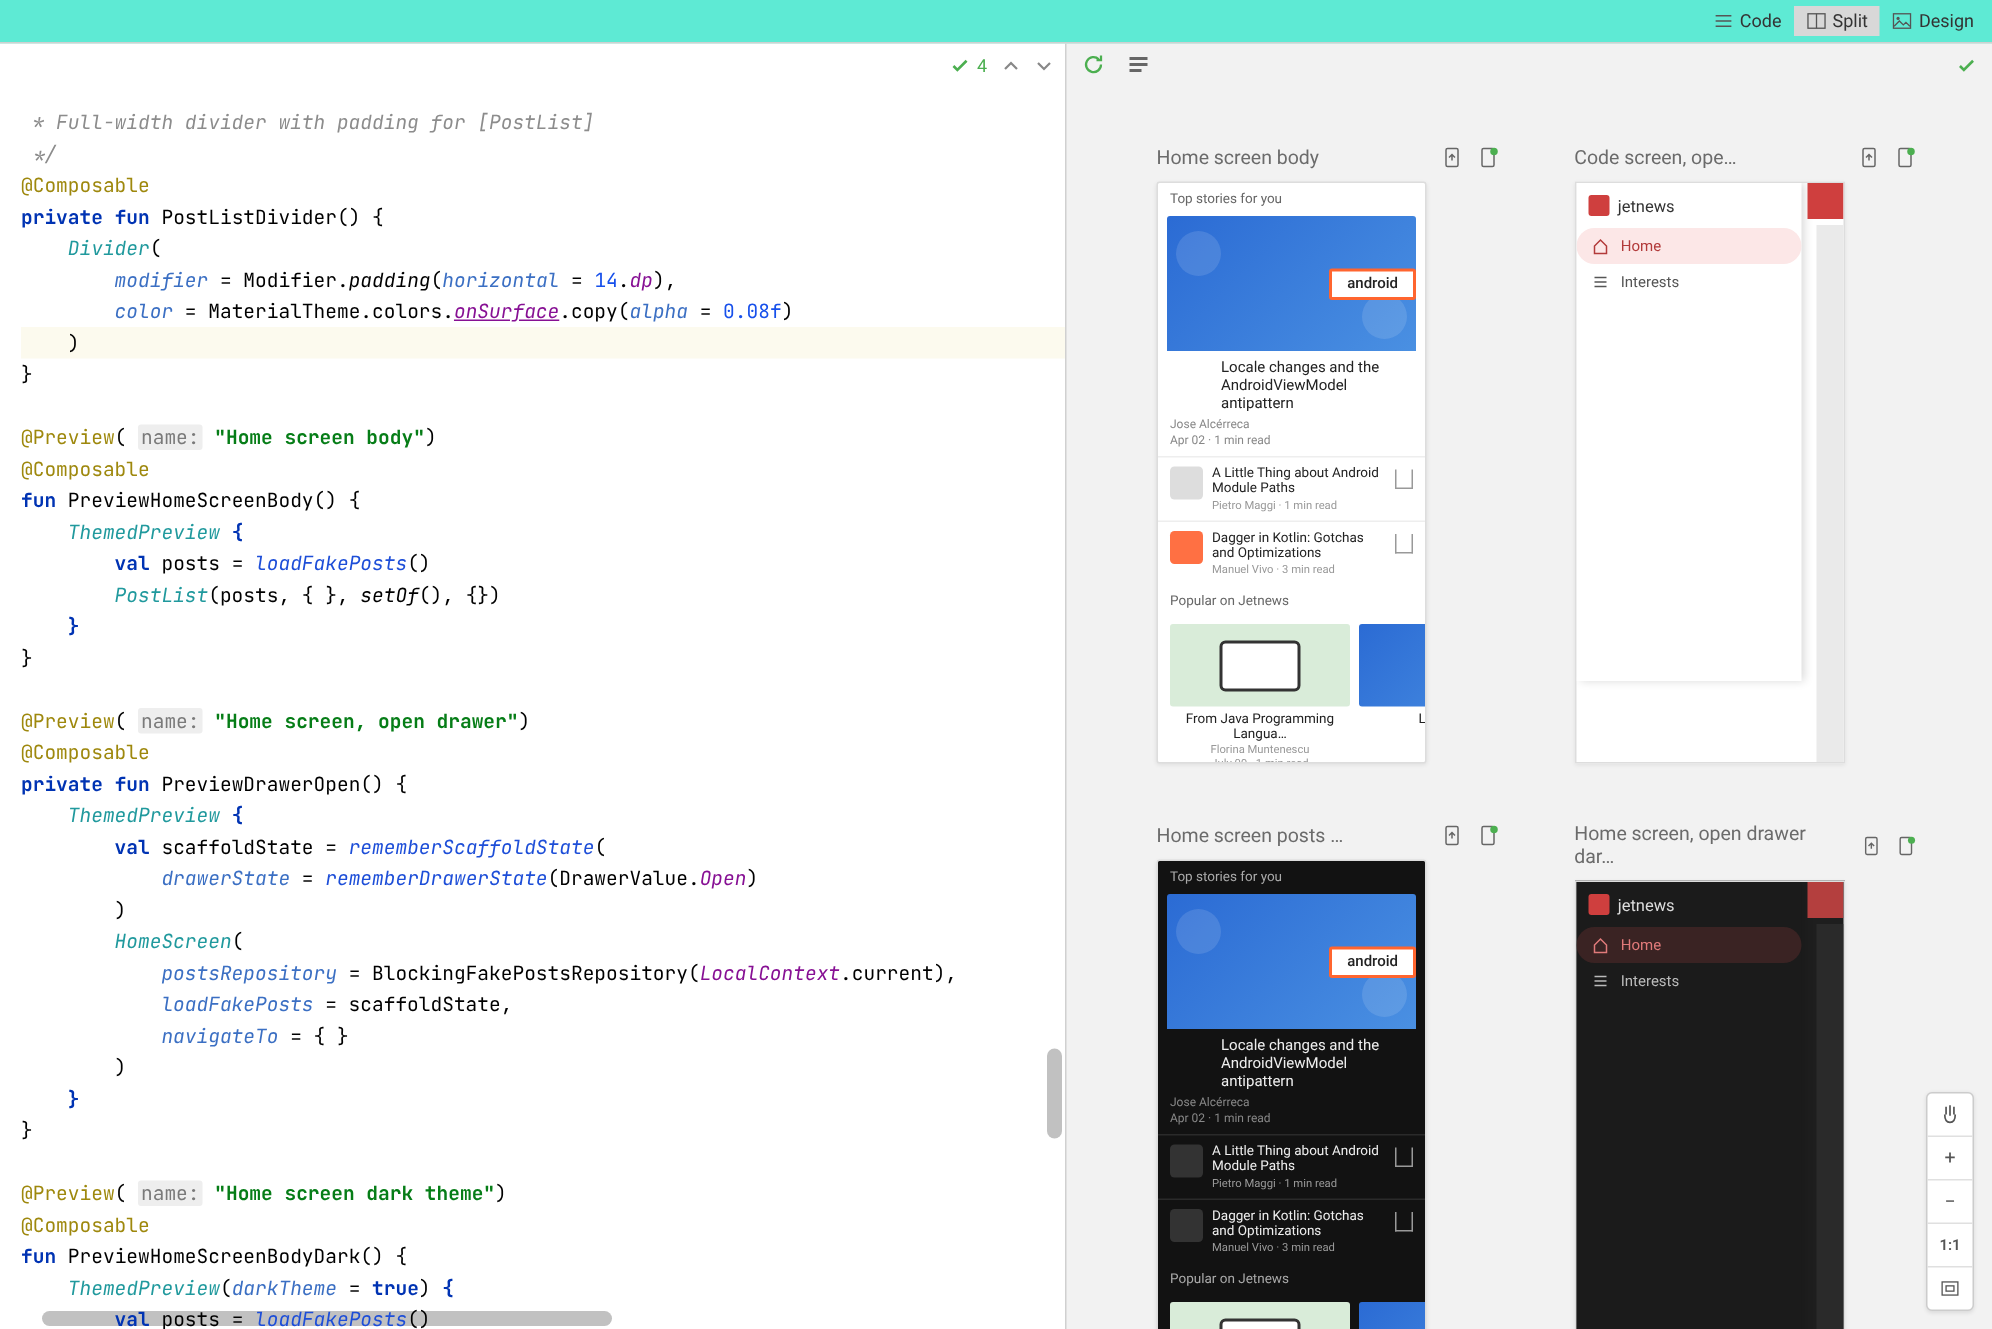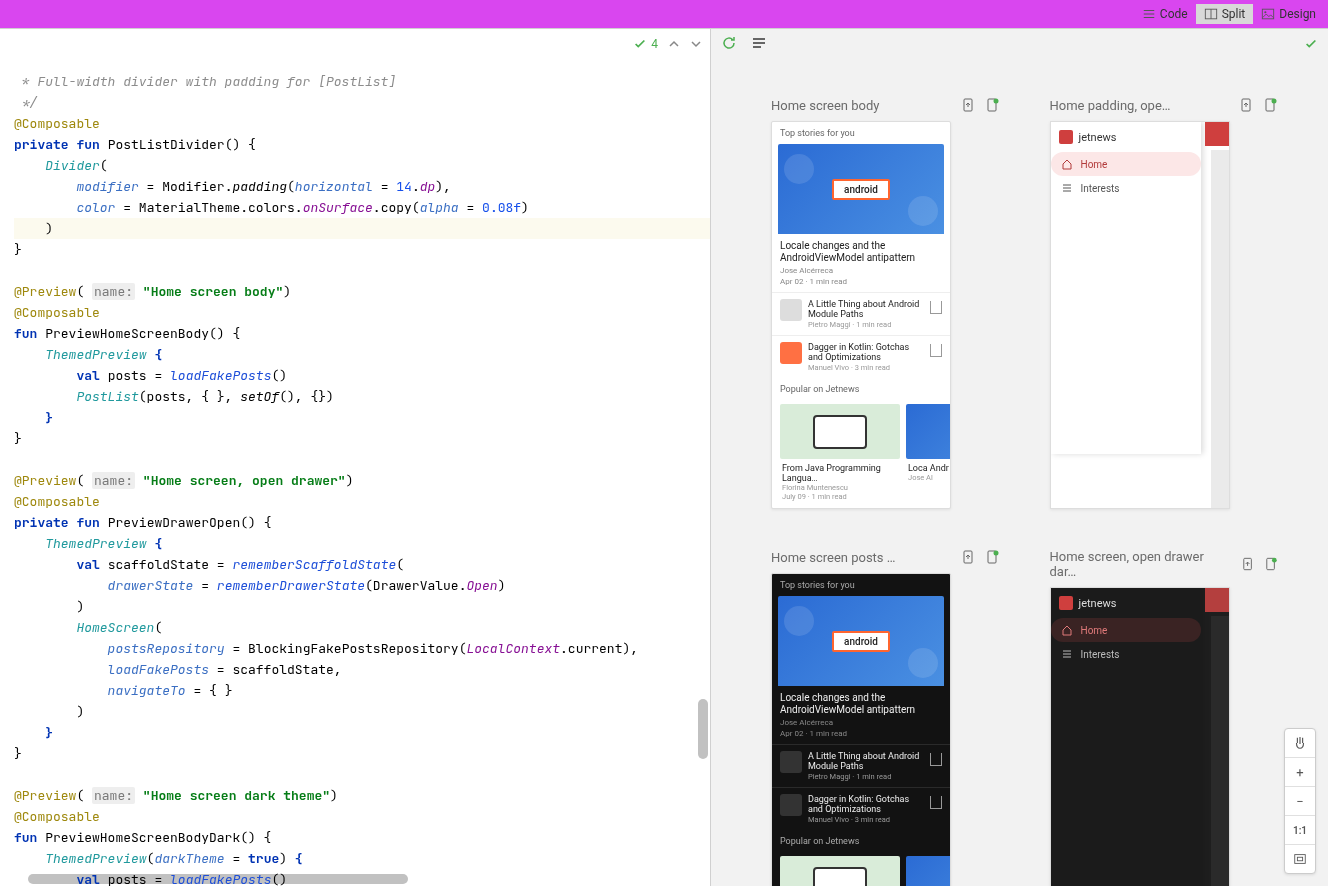--- a/index.html
+++ b/index.html
@@ -1,34 +1,34 @@
 <!DOCTYPE html>
 <html><head>
 <meta charset="utf-8">
 <style>
 html,body{margin:0;padding:0;height:100%;font-family:-apple-system,BlinkMacSystemFont,"Segoe UI",Roboto,sans-serif;font-size:13px;background:#f2f2f2;color:#222;}
 .root{display:flex;flex-direction:column;height:886px;width:1328px;overflow:hidden;background:#f2f2f2;}
-.topbar{height:28px;background:#d946ef;border-bottom:1px solid #d0d0d0;display:flex;align-items:center;justify-content:flex-end;padding:0 4px;gap:0;}
+.topbar{height:28px;background:#5eead4;border-bottom:1px solid #d0d0d0;display:flex;align-items:center;justify-content:flex-end;padding:0 4px;gap:0;}
 .topbar .mode{display:flex;align-items:center;gap:4px;padding:3px 8px;border-radius:0;cursor:pointer;font-size:12px;color:#333;}
 .topbar .mode.active{background:#d8d8d8;}
 .topbar .mode svg{width:14px;height:14px;}
 .main{flex:1;display:flex;overflow:hidden;}
 .gutter{width:14px;background:#fff;border-right:0;}
 .editor{width:696px;background:#fff;position:relative;overflow:hidden;}
 .editor-inner{font-family:"JetBrains Mono",Menlo,Consolas,monospace;font-size:13px;line-height:21px;padding:0 0 0 0;white-space:pre;color:#000;position:relative;}
 .editor .hl-line{position:absolute;left:0;right:0;height:21px;background:#fcfaee;z-index:0;}
 .code{position:relative;z-index:1;padding-left:0;}
 .c-comm{color:#8c8c8c;font-style:italic;}
 .c-ann{color:#9e880d;}
 .c-kw{color:#0033b3;font-weight:600;}
 .c-it{font-style:italic;color:#000;}
 .c-itfn{font-style:italic;color:#1d4ed8;}
 .c-str{color:#067d17;font-weight:600;}
 .c-num{color:#1750eb;}
-.c-und{}
+.c-und{text-decoration:underline;}
 .c-label{background:#eeeeee;color:#7a7a7a;font-style:normal;padding:0 2px;border-radius:2px;}
 .c-purple{color:#871094;font-style:italic;}
 .c-teal{color:#20999d;font-style:italic;}
 .c-blueit{color:#3b6fc3;font-style:italic;}
 .scrollbar-h{position:absolute;left:14px;right:8px;bottom:2px;height:10px;background:transparent;}
 .scrollbar-h .thumb{position:absolute;left:0;width:380px;top:0;bottom:0;background:#c1c1c1;border-radius:5px;}
 .scrollbar-v{position:absolute;top:20px;bottom:20px;right:2px;width:10px;}
 .scrollbar-v .thumb{position:absolute;top:650px;height:60px;left:0;right:0;background:#c1c1c1;border-radius:5px;}
 .editor-top-icons{position:absolute;top:8px;right:8px;display:flex;align-items:center;gap:10px;z-index:3;}
 .editor-top-icons .grp{display:flex;align-items:center;gap:4px;color:#4caf50;font-size:12px;}
@@ -39,39 +39,39 @@
 .preview-grid{display:grid;grid-template-columns:1fr 1fr;gap:40px 50px;padding:40px 50px 20px 60px;}
 .pv-cell{}
 .pv-head{display:flex;align-items:center;gap:8px;margin-bottom:8px;color:#6b6b6b;font-size:13px;}
 .pv-head .spacer{flex:1;}
 .pv-head svg{width:16px;height:16px;}
 .pv-frame{width:178px;height:386px;background:#fff;border:1px solid #ddd;border-radius:2px;box-shadow:0 1px 3px rgba(0,0,0,0.08);overflow:hidden;font-size:9px;color:#222;}
 .pv-frame.dark{background:#121212;color:#eee;}
 .pv-frame .sec-title{padding:6px 8px 2px;font-size:9px;color:#666;}
 .pv-frame.dark .sec-title{color:#aaa;}
 .hero{margin:4px 6px 6px;border-radius:2px;overflow:hidden;}
-.hero-img{height:90px;background:linear-gradient(135deg,#2b6bd4 0%,#4a90e2 100%);position:relative;display:flex;align-items:center;justify-content:center;}
+.hero-img{height:90px;background:linear-gradient(135deg,#2b6bd4 0%,#4a90e2 100%);position:relative;display:flex;align-items:center;justify-content:flex-end;}
 .hero-img::before,.hero-img::after{content:"";position:absolute;width:30px;height:30px;border-radius:50%;background:rgba(255,255,255,0.12);}
 .hero-img::before{left:6px;top:10px;}
 .hero-img::after{right:6px;bottom:8px;}
 .android-badge{background:#fff;color:#222;padding:3px 10px;border-radius:2px;font-size:10px;border:2px solid #ff652f;position:relative;z-index:1;font-weight:500;}
 .hero-txt{padding:6px 2px 0;}
-.hero-txt .t{font-size:10px;line-height:12px;}
+.hero-txt .t{font-size:10px;line-height:12px;margin-left:34px;}
 .hero-txt .m{font-size:8px;color:#888;margin-top:2px;}
 .pv-frame.dark .hero-txt .m{color:#888;}
 .row{display:flex;align-items:flex-start;gap:6px;padding:6px 8px;border-top:1px solid #eee;}
 .pv-frame.dark .row{border-top:1px solid #2a2a2a;}
 .row .thumb{width:22px;height:22px;border-radius:3px;background:#ddd;flex-shrink:0;}
 .pv-frame.dark .row .thumb{background:#333;}
 .row .thumb.orange{background:#ff7043;}
 .row .txt{flex:1;}
 .row .txt .t{font-size:9px;line-height:10px;}
 .row .txt .m{font-size:7.5px;color:#999;margin-top:1px;}
 .row .bm{width:10px;height:12px;border:1px solid #999;border-top:none;position:relative;flex-shrink:0;margin-top:2px;}
-.pop{padding:4px 0 0 8px;}
+.pop{padding:4px 0 0 8px;text-align:center;}
 .pop-cards{display:flex;gap:6px;overflow:hidden;padding:4px 0 0;}
 .pop-card{width:120px;flex-shrink:0;}
 .pop-card .img{height:55px;border-radius:2px;background:#d9ecd9;display:flex;align-items:center;justify-content:center;position:relative;}
 .pop-card .img.phone::after{content:"";width:50px;height:30px;background:#fff;border:2px solid #333;border-radius:4px;}
 .pop-card .img.blue{background:linear-gradient(135deg,#2b6bd4,#4a90e2);}
 .pop-card .t{font-size:9px;padding:4px 2px 0;line-height:10px;}
 .pop-card .m{font-size:7.5px;color:#999;padding:0 2px;}
 .drawer-frame{width:178px;height:386px;background:#fff;border:1px solid #ddd;box-shadow:0 1px 3px rgba(0,0,0,0.08);position:relative;overflow:hidden;}
 .drawer-frame.dark{background:#1e1e1e;}
 .drawer-frame .peek{position:absolute;right:0;top:0;width:24px;height:24px;background:#cf3f3e;}
@@ -266,21 +266,21 @@
                     <div class="t">Loca Andr</div>
                     <div class="m">Jose Al</div>
                   </div>
             </div>
               </div>
           </div>
         </div>
 
         <div class="pv-cell">
           <div class="pv-head">
-            <span>Home padding, ope…</span>
+            <span>Code screen, ope…</span>
             <span class="spacer"></span>
             <svg viewBox="0 0 16 16">
                 <rect x="4" y="2" width="8" height="12" rx="1" fill="none" stroke="#666"></rect>
                 <path d="M8 6v4M6 8l2-2 2 2" stroke="#666" fill="none"></path>
               </svg>
             <svg viewBox="0 0 16 16">
                 <rect x="4" y="2" width="8" height="12" rx="1" fill="none" stroke="#666"></rect>
                 <circle cx="12" cy="4" r="2.5" fill="#4caf50"></circle>
               </svg>
           </div>

